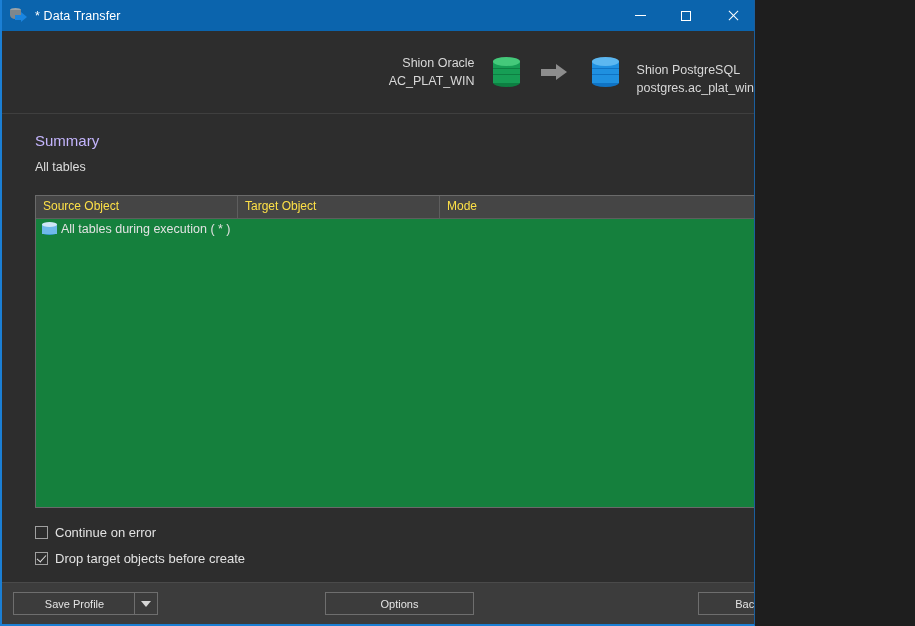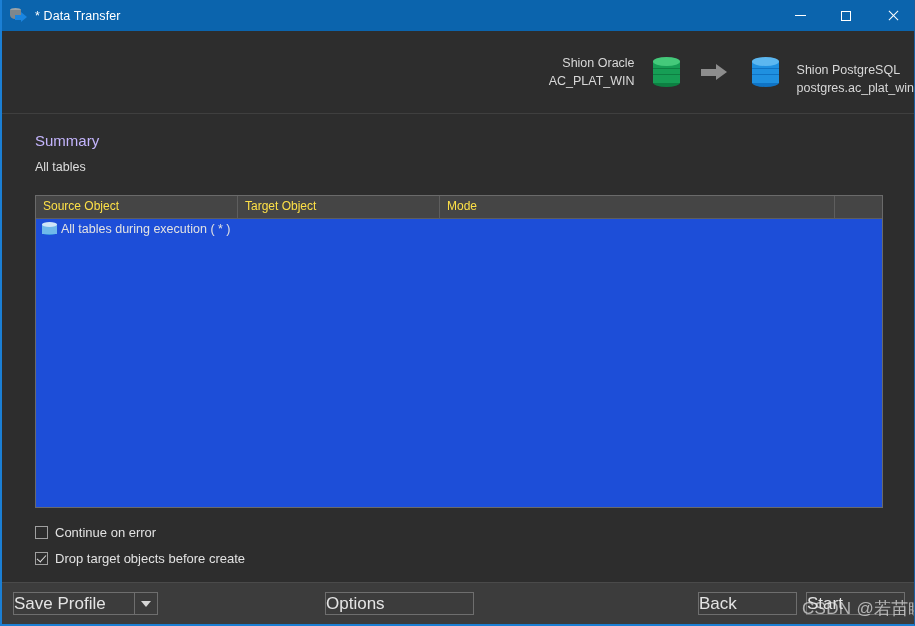--- a/index.html
+++ b/index.html
@@ -2,21 +2,21 @@
 <html><head>
 <meta charset="utf-8">
 <style>
   html, body {
     margin: 0;
     padding: 0;
     background: #1e1e1e;
   }
   #app {
     position: relative;
-    width: 915px;
+    width: 755px;
     height: 626px;
     background: #2d2d2d;
     font-family: "Liberation Sans", sans-serif;
     overflow: hidden;
     box-sizing: border-box;
     border-left: 2px solid #1b7fd4;
     border-right: 1px solid #1b5f9e;
     border-bottom: 2px solid #1b7fd4;
   }
 
@@ -234,21 +234,21 @@
     border-right: 1px solid #5e5e5e;
     overflow: hidden;
     white-space: nowrap;
   }
   .th.c0 { width: 202px; }
   .th.c1 { width: 202px; }
   .th.c2 { width: 395px; }
   .th.c3 { width: 47px; border-right: none; }
   .tbody {
     flex: 1;
-    background: #1d4ed8;
+    background: #15803d;
     overflow: hidden;
   }
   .trow {
     display: flex;
     align-items: center;
     height: 19px;
     padding-left: 6px;
     font-size: 12.5px;
     color: #e2e2e2;
   }
@@ -316,25 +316,25 @@
     border-top: 1px solid #4a4a4a;
   }
   .btn {
     position: absolute;
     top: 9px;
     height: 23px;
     background: #3c3c3c;
     border: 1px solid #6e6e6e;
     box-sizing: border-box;
     color: #e4e4e4;
-    font-size: 17px;
+    font-size: 11px;
     font-family: "Liberation Sans", sans-serif;
     display: flex;
     align-items: center;
-    justify-content: flex-start;
+    justify-content: center;
     cursor: default;
   }
   .btn-save { left: 13px;  width: 145px; padding-right: 22px; }
   .btn-save .caret {
     position: absolute;
     right: 0; top: -1px; bottom: -1px;
     width: 22px;
     border-left: 1px solid #6e6e6e;
     display: flex;
     align-items: center;

